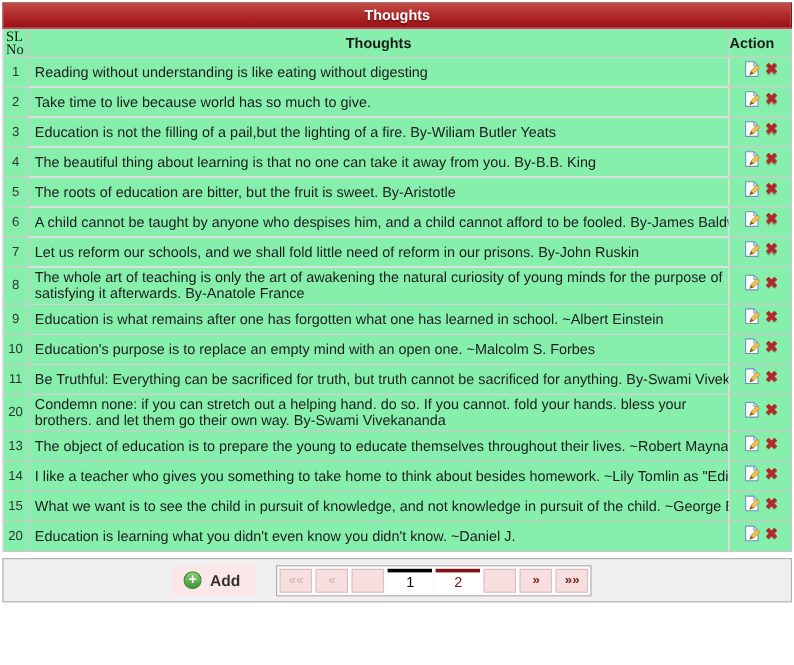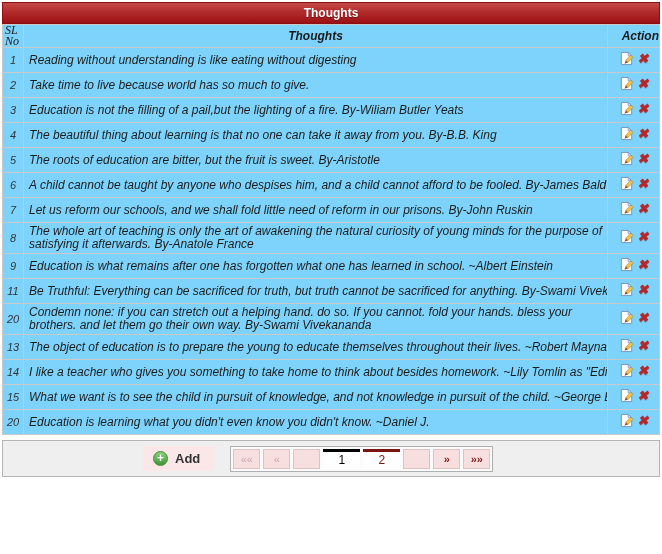--- a/index.html
+++ b/index.html
@@ -25,41 +25,40 @@
   }
 
   
   table.thoughts {
     width: 658px;
     border-collapse: collapse;
     table-layout: fixed;
   }
   table.thoughts th, table.thoughts td {
     border: 1px solid #c9c9c9;
-    background: #7dd3fc;
-    font-style: italic;
+    background: #86efac;
   }
   thead th {
     background: #f9eaea;
     font-size: 12px;
     height: 22px;
     color: #1a1a1a;
     padding: 0;
   }
   th.col-sl {
     width: 21px;
     font-family: "Liberation Serif", serif;
     font-weight: normal;
     font-size: 12px;
     line-height: 11px;
     text-align: left;
     padding-left: 2px;
   }
   th.col-thoughts { font-weight: bold; text-align: center; }
-  th.col-action   { width: 52px; font-weight: bold; text-align: right; }
+  th.col-action   { width: 52px; font-weight: bold; text-align: left; }
 
   tbody tr { height: 25px; }
   td.sl {
     text-align: center;
     font-size: 11px;
     color: #333333;
     padding: 0;
   }
   td.thought {
     font-size: 12px;
@@ -324,20 +323,37 @@
             <path d="M9.8 1.5 V5.2 H13.5 Z" fill="#dce7f5" stroke="#6e93c0" stroke-width="0.8"></path>
             <polygon points="12.6,4.4 15,6.8 9.6,12.2 7.2,9.8" fill="#f0c050" stroke="#b58a2a" stroke-width="0.6"></polygon>
             <polygon points="7.2,9.8 9.6,12.2 5.8,13.6" fill="#8a5a1e"></polygon>
           </svg>
         </span>
         <span class="del-ic">✖</span>
       </span>
     </td>
   </tr>
 
+  <tr>
+    <td class="sl">10</td>
+    <td class="thought">Education's purpose is to replace an empty mind with an open one. ~Malcolm S. Forbes</td>
+    <td class="action">
+      <span class="action-wrap">
+        <span class="edit-ic">
+          <svg width="15" height="15" viewBox="0 0 16 16">
+            <path d="M2.5 1.5 H9.8 L13.5 5.2 V14.5 H2.5 Z" fill="#ffffff" stroke="#6e93c0" stroke-width="1"></path>
+            <path d="M9.8 1.5 V5.2 H13.5 Z" fill="#dce7f5" stroke="#6e93c0" stroke-width="0.8"></path>
+            <polygon points="12.6,4.4 15,6.8 9.6,12.2 7.2,9.8" fill="#f0c050" stroke="#b58a2a" stroke-width="0.6"></polygon>
+            <polygon points="7.2,9.8 9.6,12.2 5.8,13.6" fill="#8a5a1e"></polygon>
+          </svg>
+        </span>
+        <span class="del-ic">✖</span>
+      </span>
+    </td>
+  </tr>
 
   <tr>
     <td class="sl">11</td>
     <td class="thought">Be Truthful: Everything can be sacrificed for truth, but truth cannot be sacrificed for anything. By-Swami Vivekananda</td>
     <td class="action">
       <span class="action-wrap">
         <span class="edit-ic">
           <svg width="15" height="15" viewBox="0 0 16 16">
             <path d="M2.5 1.5 H9.8 L13.5 5.2 V14.5 H2.5 Z" fill="#ffffff" stroke="#6e93c0" stroke-width="1"></path>
             <path d="M9.8 1.5 V5.2 H13.5 Z" fill="#dce7f5" stroke="#6e93c0" stroke-width="0.8"></path>

